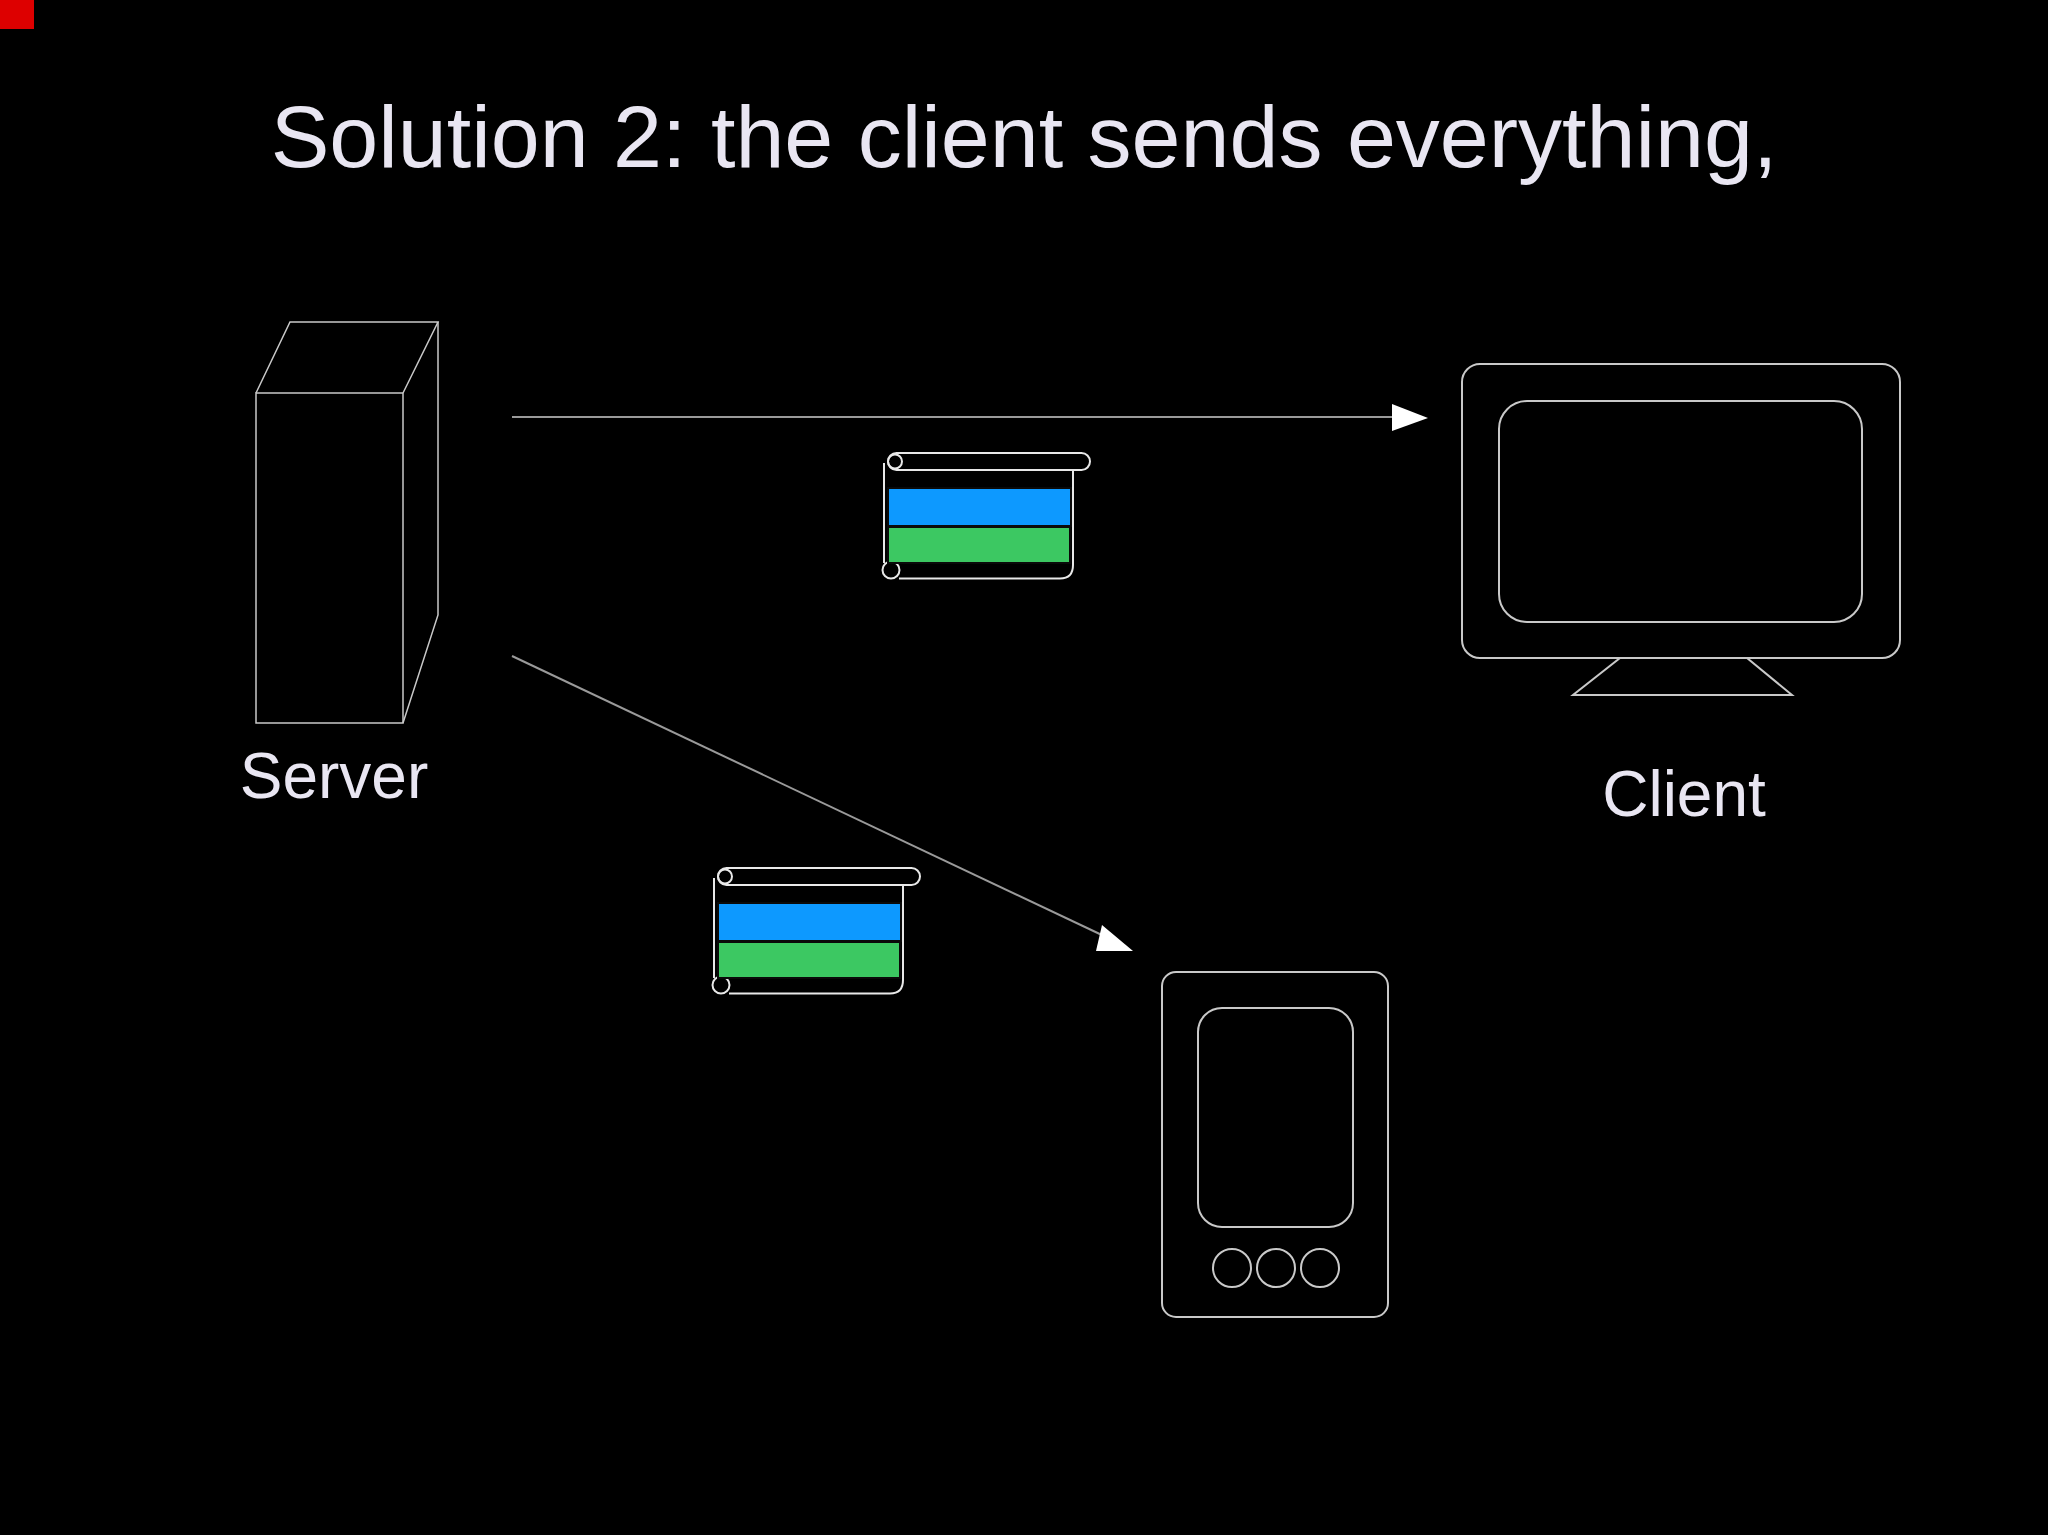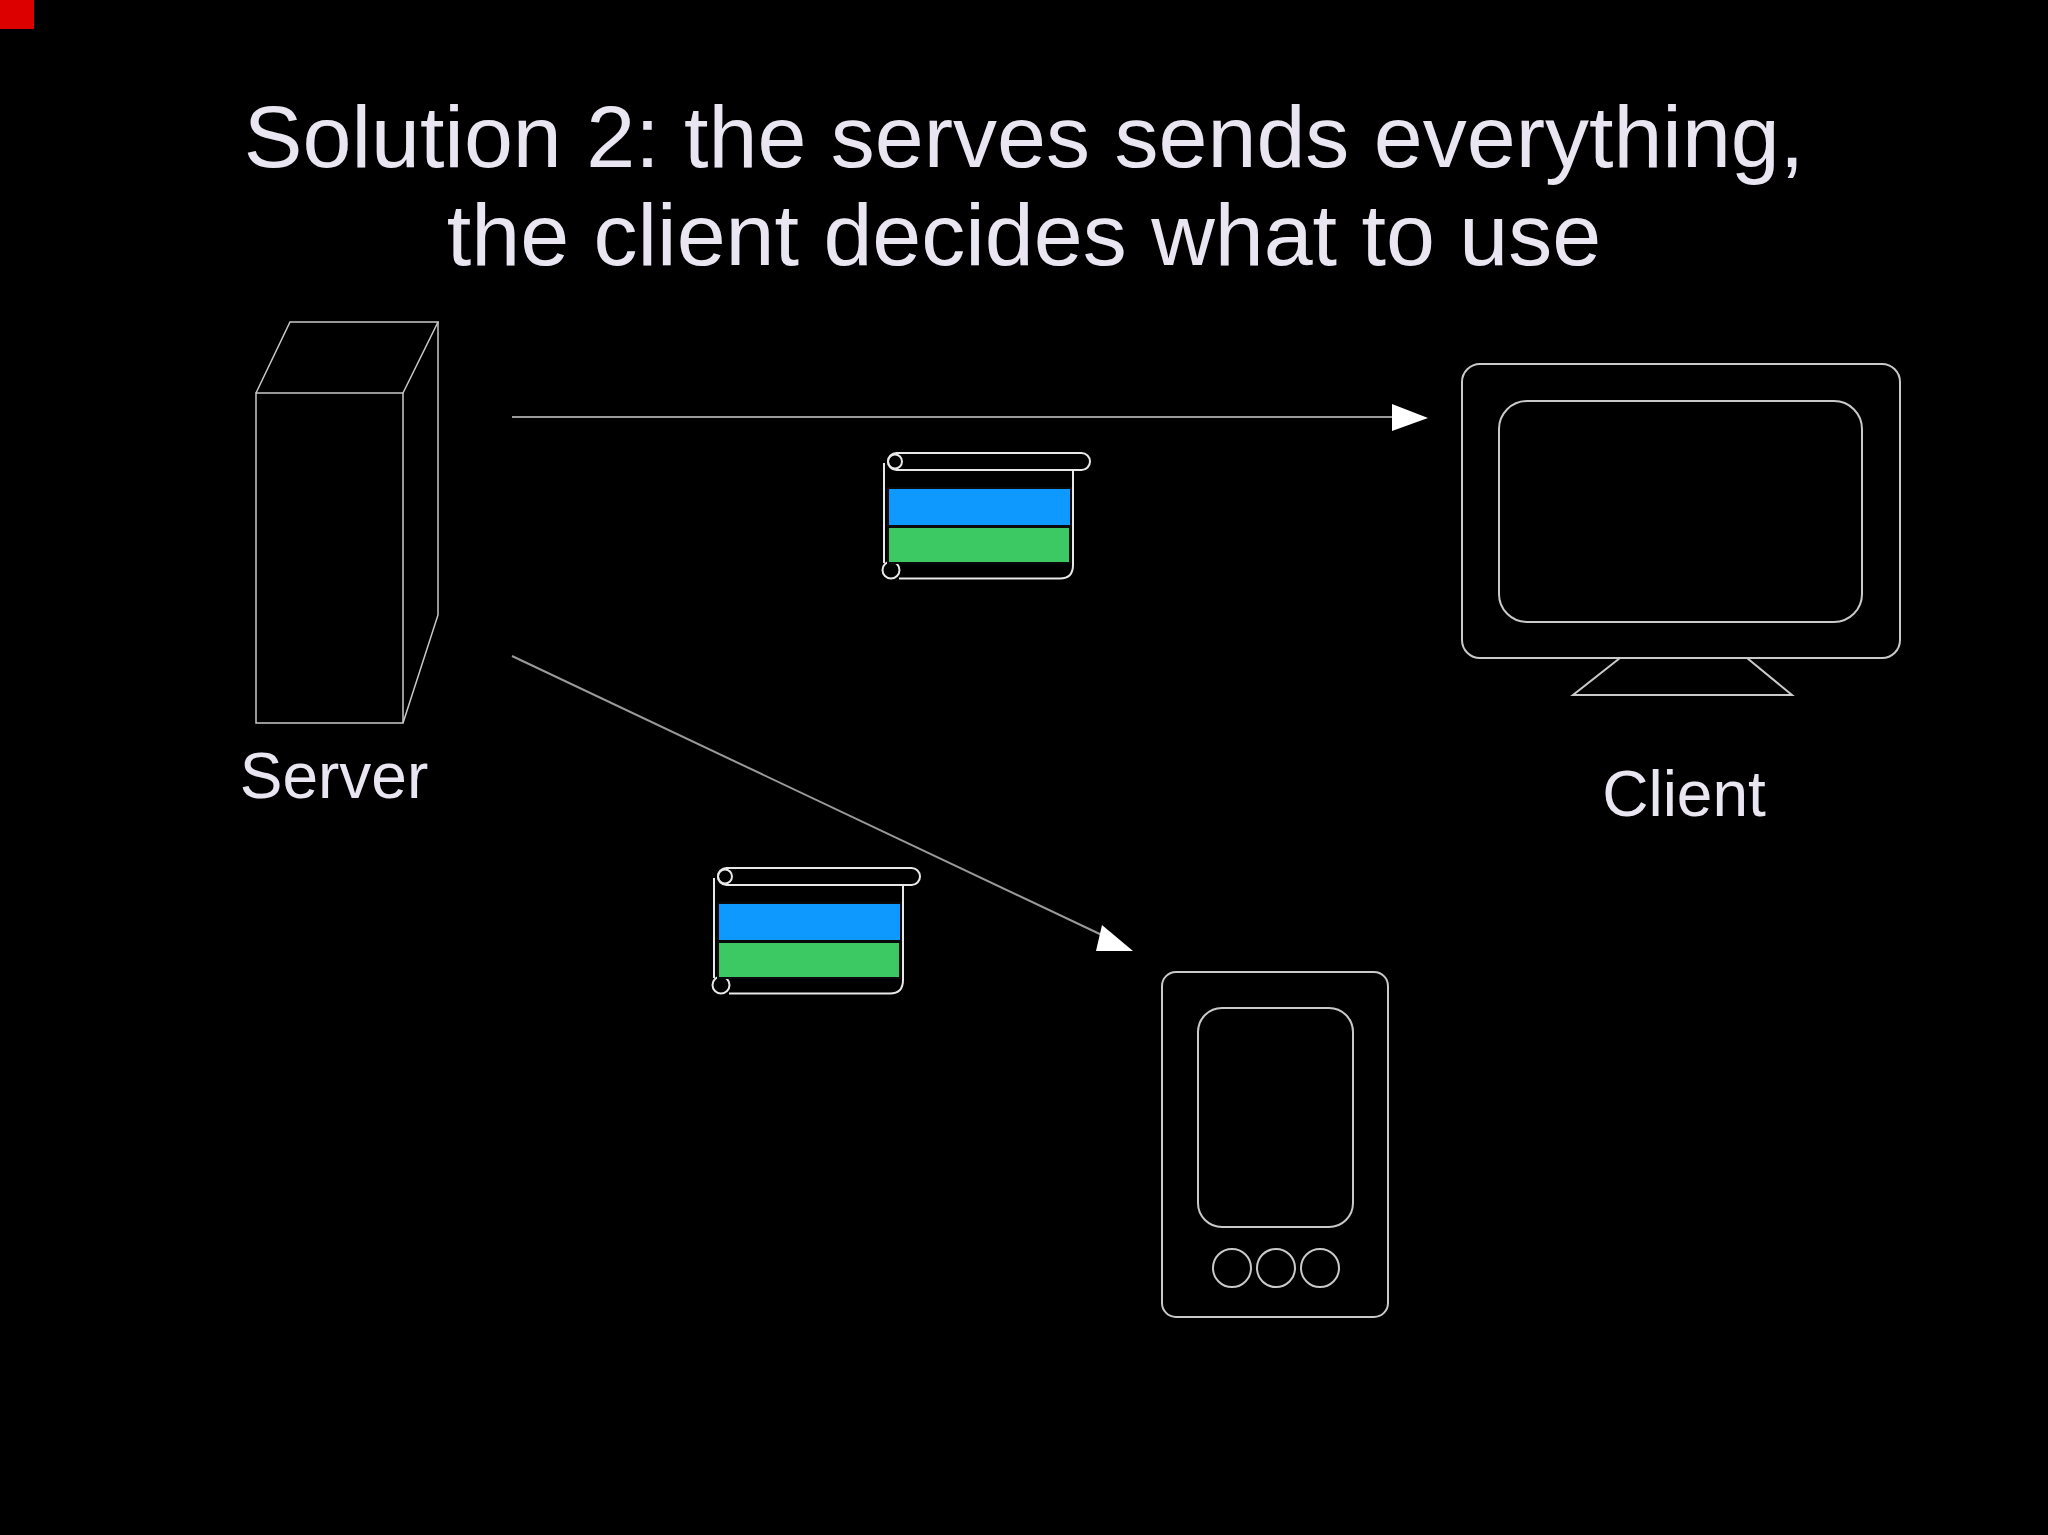--- a/index.html
+++ b/index.html
@@ -89,20 +89,19 @@
   <g fill="none" stroke-width="2" stroke="#c9c9c9">
     <rect x="1162" y="972" width="226" height="345" rx="14"></rect>
     <rect x="1198" y="1008" width="155" height="219" rx="24"></rect>
     <circle cx="1232" cy="1268" r="19"></circle>
     <circle cx="1276" cy="1268" r="19"></circle>
     <circle cx="1320" cy="1268" r="19"></circle>
   </g>
 </svg>
 
 <div class="title">
-  <div>Solution 2: the serves sends everything,</div>
-  <div>the client decides what to use</div>
+  <div>Solution 2: the client sends everything,</div>
 </div>
 
 <div class="label label-server">Server</div>
 <div class="label label-client">Client</div>
 <div class="label label-ebook">
 </div>
 
 </body></html>

